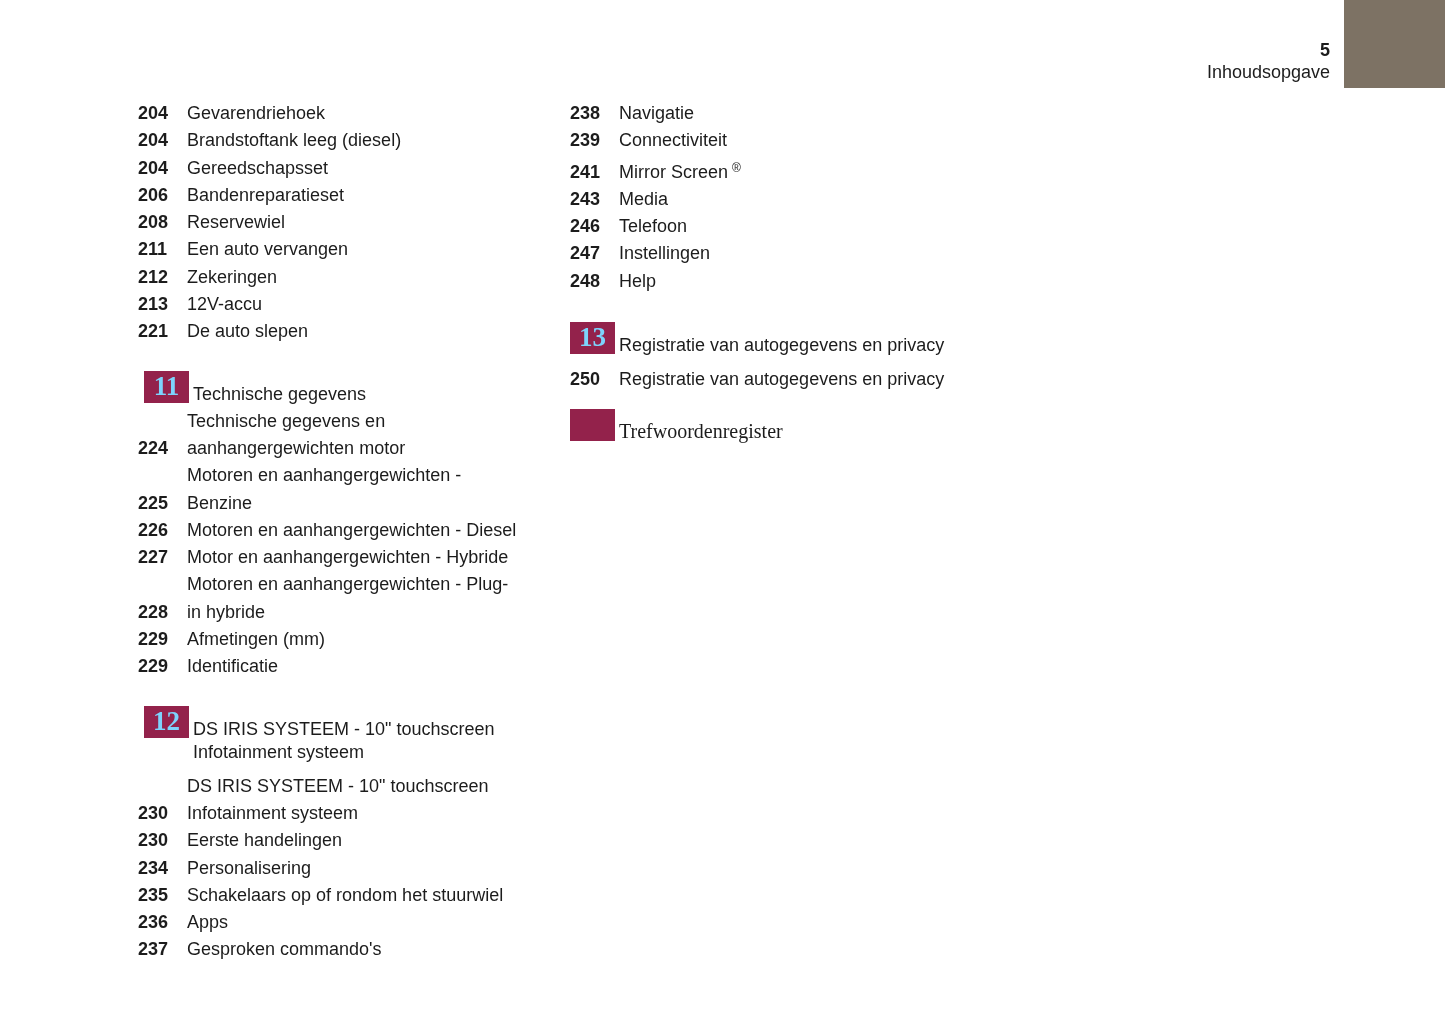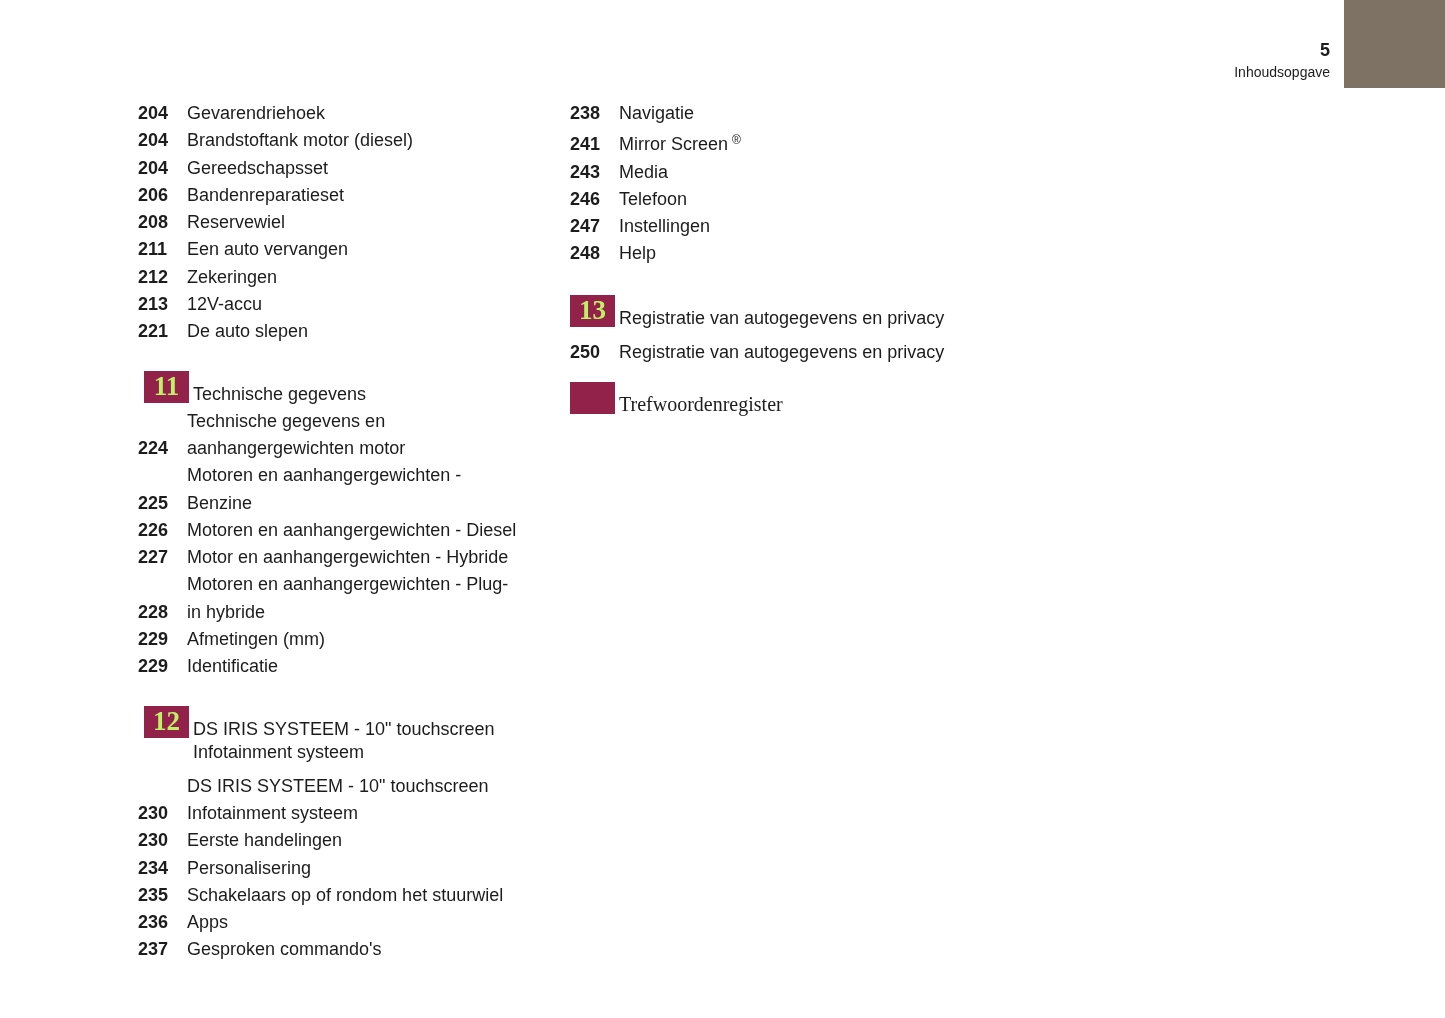--- a/index.html
+++ b/index.html
@@ -14,21 +14,21 @@
   .corner-block {
     position:absolute; top:0; right:0;
     width:101px; height:88px;
     background:var(--corner,#7d7264);
   }
   .page-header {
     position:absolute; top:40px; right:115px;
     text-align:right;
   }
   .page-number { font-size:18px; font-weight:bold; line-height:20px; }
-  .page-title  { font-size:14px; line-height:22px; margin-top:1px; }
+  .page-title  { font-size:18px; line-height:22px; margin-top:1px; }
 
   .col { position:absolute; top:100px; }
   .col-left  { left:138px; width:390px; }
   .col-right { left:570px; width:395px; }
 
   .entry {
     display:flex; align-items:flex-end;
     font-size:18px; line-height:27.3px;
   }
   .entry-num { width:49px; flex-shrink:0; font-weight:bold; }
@@ -39,21 +39,21 @@
   .mt-a { margin-top:25px;padding-left:6px; }
   .mt-b { margin-top:2px; }
   .mt-c { margin-top:27px; }
   .mt-d { margin-top:9px; }
   .mt-e { margin-top:16px; }
   .mt-f { margin-top:9px; }
 
   .chapter-badge {
     width:45px; height:32px; flex-shrink:0;
     background:var(--accent,#93224b);
-    color:#bef264;
+    color:#7dd3fc;
     font-family:"Liberation Serif","DejaVu Serif",serif;
     font-weight:bold; font-size:27px; line-height:31px;
     text-align:center;
   }
   .section-title {
     margin-left:4px; padding-top:12px;
     width:330px;
     font-size:18px; line-height:23px;
   }
   .index-title {
@@ -76,21 +76,21 @@
 
   <div class="col col-left">
 
     <div class="entry-group">
       <div class="entry">
         <span class="entry-num">204</span>
         <span class="entry-title">Gevarendriehoek</span>
       </div>
       <div class="entry">
         <span class="entry-num">204</span>
-        <span class="entry-title">Brandstoftank motor (diesel)</span>
+        <span class="entry-title">Brandstoftank leeg (diesel)</span>
       </div>
       <div class="entry">
         <span class="entry-num">204</span>
         <span class="entry-title">Gereedschapsset</span>
       </div>
       <div class="entry">
         <span class="entry-num">206</span>
         <span class="entry-title">Bandenreparatieset</span>
       </div>
       <div class="entry">
@@ -190,20 +190,24 @@
   </div>
 
   <div class="col col-right">
 
     <div class="entry-group">
       <div class="entry">
         <span class="entry-num">238</span>
         <span class="entry-title">Navigatie</span>
       </div>
       <div class="entry">
+        <span class="entry-num">239</span>
+        <span class="entry-title">Connectiviteit</span>
+      </div>
+      <div class="entry">
         <span class="entry-num">241</span>
         <span class="entry-title"><span>Mirror Screen</span><span class="reg-mark">®</span></span>
       </div>
       <div class="entry">
         <span class="entry-num">243</span>
         <span class="entry-title">Media</span>
       </div>
       <div class="entry">
         <span class="entry-num">246</span>
         <span class="entry-title">Telefoon</span>

